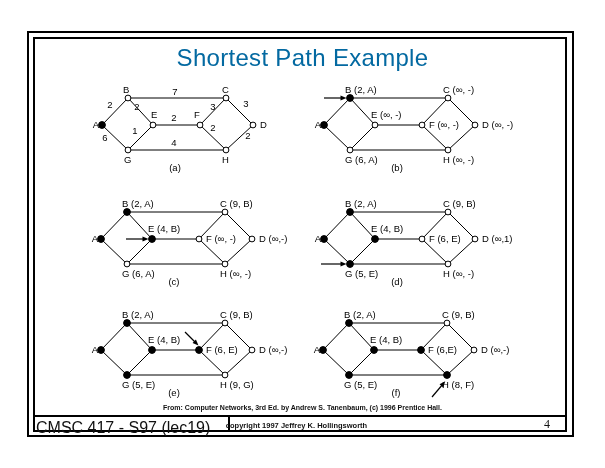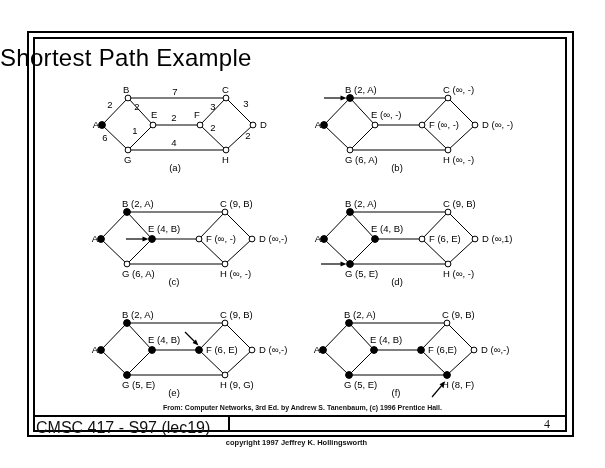--- a/index.html
+++ b/index.html
@@ -5,39 +5,39 @@
   html,body { margin:0; padding:0; background:#ffffff; }
   .canvas {
     position:relative; width:605px; height:468px; background:#ffffff;
     font-family:"Liberation Sans", sans-serif; color:#111111; overflow:hidden;
   }
   .outer-frame { position:absolute; left:27px; top:31px; width:547px; height:406px;
     border:2px solid #000; box-sizing:border-box; }
   .inner-frame { position:absolute; left:33px; top:37px; width:534px; height:395px;
     border:2px solid #000; box-sizing:border-box; }
   .title {
-    position:absolute; left:0; top:44px; width:605px; 
-    font-size:24px; color:#000000; letter-spacing:0.3px; white-space:nowrap;
+    position:absolute; left:0; top:44px; width:605px; text-align:center;
+    font-size:24px; color:#0369a1; letter-spacing:0.3px; white-space:nowrap;
   }
   .diagram { position:absolute; width:240px; height:100px; }
   .diag-a { left:80px;  top:85px; }
   .diag-b { left:302px; top:85px; }
   .diag-c { left:79px;  top:199px; }
   .diag-d { left:302px; top:199px; }
   .diag-e { left:79px;  top:310px; }
   .diag-f { left:301px; top:310px; }
   svg text { font-family:"Liberation Sans", sans-serif; font-size:9.5px; fill:#000; }
   .attribution {
     position:absolute; left:0; top:404px; width:605px; text-align:center;
     font-size:7px; font-weight:bold; white-space:nowrap;
   }
   .footer-divider { position:absolute; left:33px; top:415px; width:534px; height:1.5px; background:#000; }
   .footer-vdivider { position:absolute; left:228px; top:415px; width:1.5px; height:17px; background:#000; }
   .footer-course { position:absolute; left:36px; top:419px; font-size:16px; white-space:nowrap; }
-  .footer-copyright { position:absolute; left:0; top:438px; width:593px; text-align:center;
+  .footer-copyright { position:absolute; left:0; top:421px; width:593px; text-align:center;
     font-size:7.5px; font-weight:bold; white-space:nowrap; }
   .footer-page { position:absolute; right:55px; top:417px; font-size:12px;
     font-family:"Liberation Serif", serif; }
 </style>
 </head>
 <body>
 
 <div class="canvas">
   <div class="outer-frame"></div>
   <div class="inner-frame"></div>

